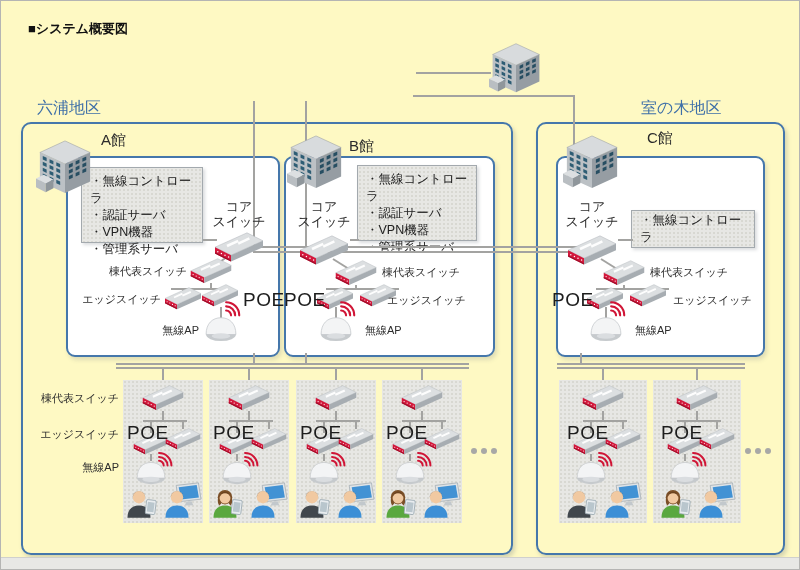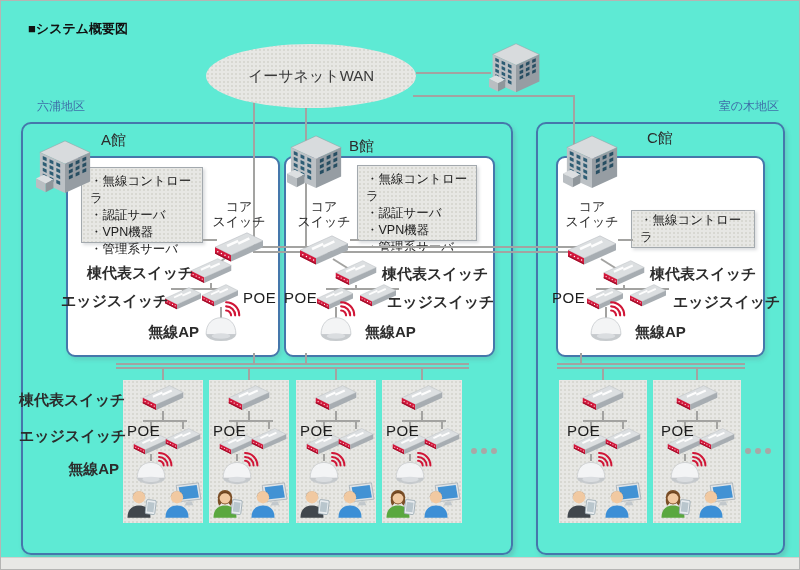--- a/index.html
+++ b/index.html
@@ -1,38 +1,38 @@
 <!DOCTYPE html>
 <html><head>
 <meta charset="utf-8">
 <style>
   html,body{margin:0;padding:0;background:#fff;}
-  #stage{position:relative;width:800px;height:570px;background:#5eead4;border:1px solid #b5b5b3;
+  #stage{position:relative;width:800px;height:570px;background:#fef9c3;border:1px solid #b5b5b3;
          box-sizing:border-box;overflow:hidden;
          font-family:"Liberation Sans","DejaVu Sans",sans-serif;color:#2f2f2f;}
   
   .box-district{position:absolute;border:2px solid #4577ab;border-radius:10px;z-index:1;
                 box-shadow:2px 3px 4px rgba(100,110,125,.28);}
   .box-bldg{position:absolute;border:2px solid #4577ab;border-radius:9px;background:#fff;z-index:1;
             box-shadow:2px 3px 4px rgba(100,110,125,.20);}
   .dotted{background-color:#e7e7e4;
           background-image:radial-gradient(#d8d8d2 0.8px, transparent 0.9px);
           background-size:4px 4px;}
   .panel{position:absolute;border:1px solid #a3a9ae;z-index:1;box-shadow:2px 2px 3px rgba(110,118,128,.25);
          font-size:12.5px;line-height:17px;padding:5px 8px;color:#222;}
   .ellipse{position:absolute;border-radius:50%;z-index:3;display:flex;align-items:center;justify-content:center;
            font-size:15px;color:#3a3a3a;}
   .fbox{position:absolute;z-index:3;}
   .fg-inner{position:relative;width:80px;height:100%;margin:0 auto;}
   
-  .district-lbl{position:absolute;font-size:12px;color:#3e6fa8;z-index:4;}
+  .district-lbl{position:absolute;font-size:16px;color:#3e6fa8;z-index:4;}
   .bldg-lbl{position:absolute;font-size:15px;color:#2c2c2c;z-index:4;}
-  .lbl{position:absolute;font-size:15px;color:#2c2c2c;z-index:4;white-space:nowrap;font-weight:bold;}
+  .lbl{position:absolute;font-size:11px;color:#2c2c2c;z-index:4;white-space:nowrap;}
   .lbl.r{text-align:right;}
-  .poe{position:absolute;font-size:15px;color:#1d1d1d;z-index:4;letter-spacing:.5px;}
+  .poe{position:absolute;font-size:19px;color:#1d1d1d;z-index:4;letter-spacing:.5px;}
   .core-lbl{position:absolute;font-size:13px;line-height:15px;text-align:center;z-index:4;color:#2c2c2c;}
   .title{position:absolute;left:27px;top:19px;font-size:13px;font-weight:bold;color:#111;z-index:4;}
   .caption{position:absolute;font-size:15px;color:#2c2c2c;z-index:4;}
   
   #wires{position:absolute;left:0;top:0;z-index:2;pointer-events:none;}
   .ln{position:absolute;background:#a3a3a1;z-index:2;}
   
   .icon{position:absolute;z-index:3;}
   .icon.hi{z-index:4;}
   
@@ -148,21 +148,21 @@
   </defs>
 </svg>
 
 <div id="stage">
 
   <div class="title">■システム概要図</div>
 
   <div class="box-district" style="left:20px;top:121px;width:488px;height:429px;"></div>
   <div class="box-district" style="left:535px;top:121px;width:245px;height:429px;"></div>
   <div class="district-lbl" style="left:36px;top:97px;">六浦地区</div>
-  <div class="district-lbl" style="left:640px;top:97px;width:138px;text-align:right;">室の木地区</div>
+  <div class="district-lbl" style="left:640px;top:97px;width:138px;text-align:left;">室の木地区</div>
 
   <div class="box-bldg" style="left:65px;top:155px;width:210px;height:197px;"></div>
   <div class="box-bldg" style="left:283px;top:155px;width:207px;height:197px;"></div>
   <div class="box-bldg" style="left:555px;top:155px;width:205px;height:197px;"></div>
 
   <div class="panel dotted" style="left:80px;top:166px;width:122px;height:76px;box-sizing:border-box;">
     <div>・無線コントローラ</div>
     <div>・認証サーバ</div>
     <div>・VPN機器</div>
     <div>・管理系サーバ</div>
@@ -170,23 +170,20 @@
   <div class="panel dotted" style="left:356px;top:164px;width:120px;height:76px;box-sizing:border-box;">
     <div>・無線コントローラ</div>
     <div>・認証サーバ</div>
     <div>・VPN機器</div>
     <div>・管理系サーバ</div>
   </div>
   <div class="panel dotted" style="left:630px;top:209px;width:124px;height:38px;box-sizing:border-box;display:flex;align-items:center;">
     <div>・無線コントローラ</div>
   </div>
 
-  <div class="ellipse dotted" style="left:205px;top:43px;width:210px;height:64px;">
-    <span>イーサネットWAN</span>
-  </div>
 
   <svg id="wires" width="800" height="570">
     <g stroke="#a3a3a1" stroke-width="2" fill="none">
       <path d="M415,72 H490"></path>
       <path d="M412,95 H573 V150"></path>
       <path d="M253,100 V247"></path>
       <path d="M305,100 V247"></path>
       <path d="M252,246 H578"></path>
       <path d="M252,251 H578"></path>
       <path d="M202,239 H216"></path>

